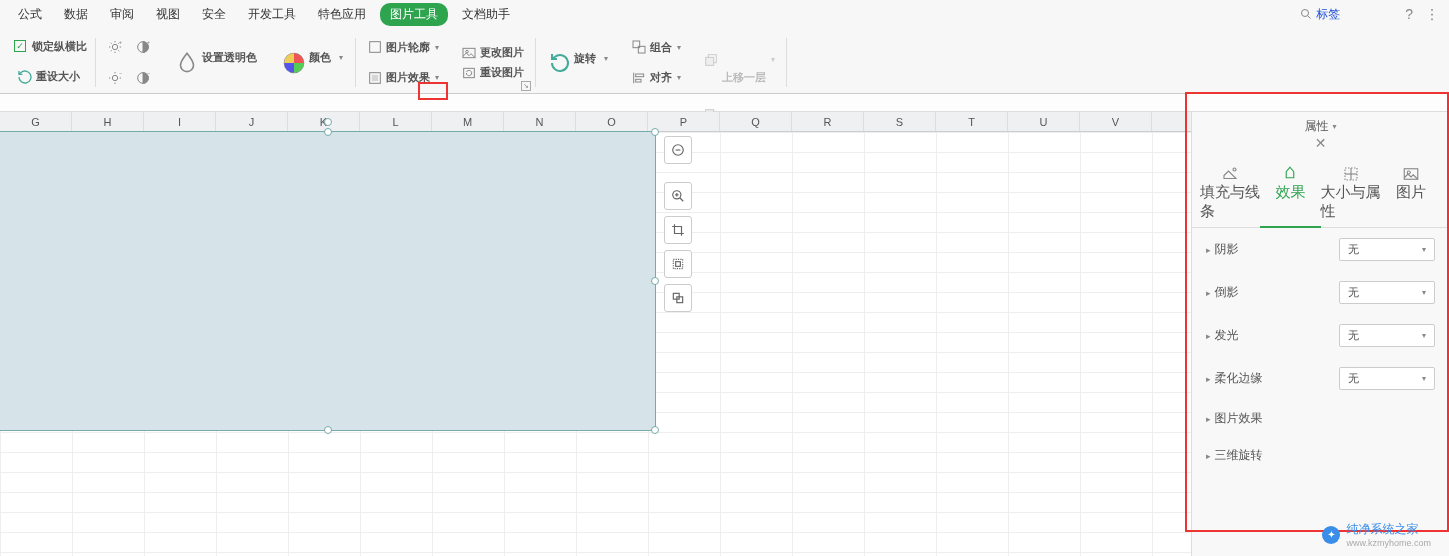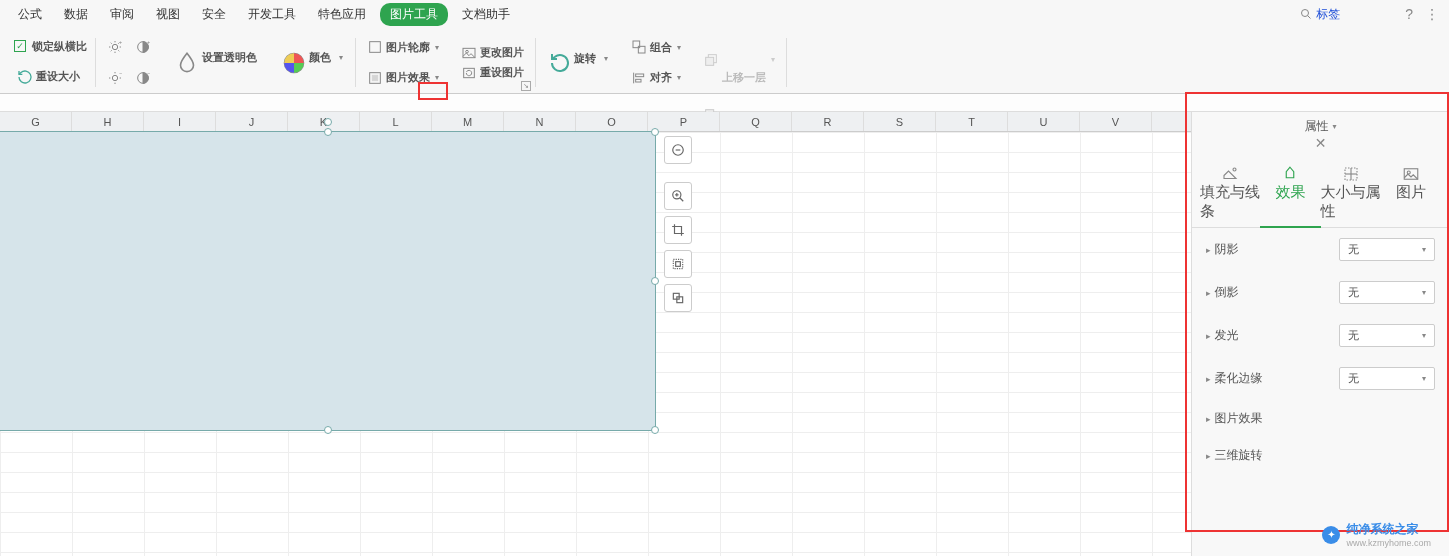--- a/index.html
+++ b/index.html
@@ -445,16 +445,16 @@
 
     </div>
   </div>
 </div>
 
 <div class="red-panel-outline"></div>
 
 <div class="watermark">
   <div class="wm-logo">✦</div>
   <div>
-    <div style="font-weight:bold">纯净系统之家</div>
+    <div style="font-weight:normal">纯净系统之家</div>
     <span class="wm-sub">www.kzmyhome.com</span>
   </div>
 </div>
 
 </body></html>

